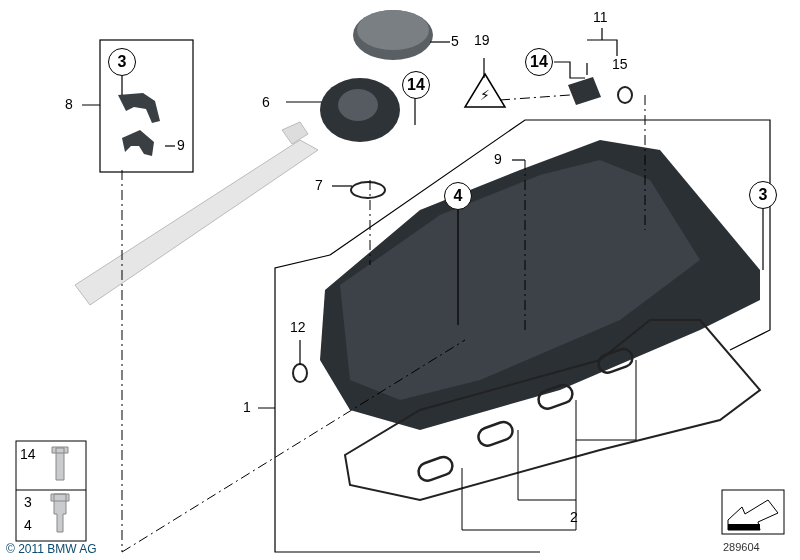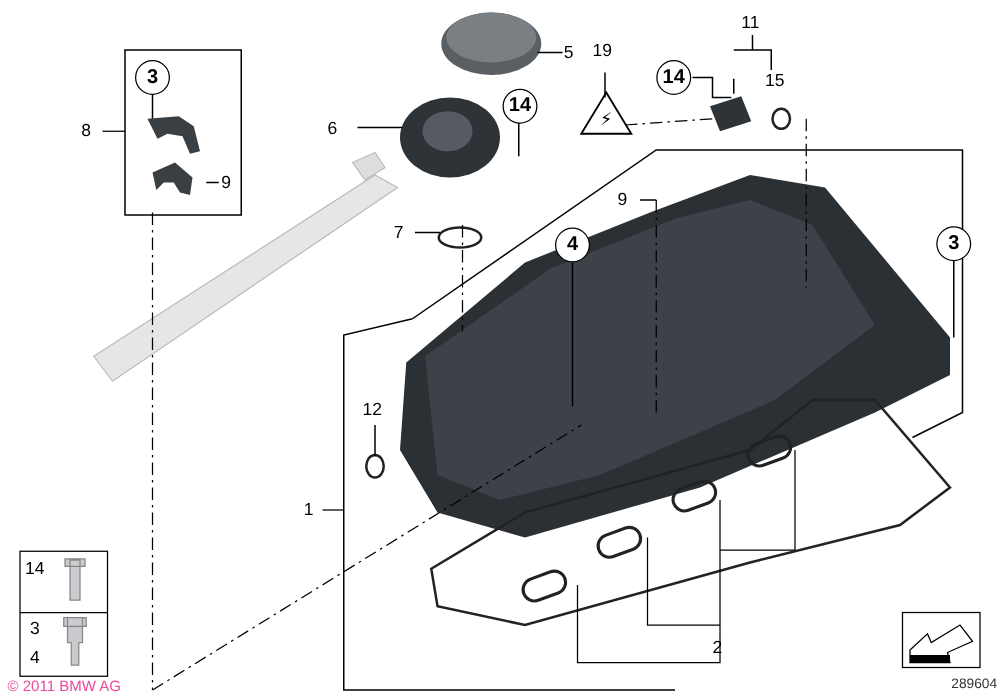--- a/index.html
+++ b/index.html
@@ -1,21 +1,21 @@
 <!DOCTYPE html>
 <html><head>
 <meta charset="utf-8">
 <style>
   html,body{margin:0;padding:0;background:#fff;}
   body{width:800px;height:560px;position:relative;overflow:hidden;font-family:"Liberation Sans",sans-serif;}
   svg{position:absolute;left:0;top:0;}
   .lbl{position:absolute;font-weight:normal;font-size:14px;color:#000;line-height:1;}
   .circ{position:absolute;width:28px;height:28px;border:1.5px solid #000;border-radius:50%;display:flex;align-items:center;justify-content:center;font-weight:bold;font-size:16px;background:#fff;box-sizing:border-box;}
-  .copy{position:absolute;left:6px;top:542px;font-size:12px;color:#ec4899;}
-  .ref{position:absolute;left:723px;top:541px;font-size:11px;color:#333;margin-left:38px;}
+  .copy{position:absolute;left:6px;top:542px;font-size:12px;color:#0c4a6e;}
+  .ref{position:absolute;left:723px;top:541px;font-size:11px;color:#333;}
 </style>
 </head>
 <body>
 
 <svg width="800" height="560">
 
   <rect x="100" y="40" width="93" height="132" fill="none" stroke="#000" stroke-width="1.2"></rect>
   <line x1="82" y1="105" x2="100" y2="105" stroke="#000"></line>
 
   <path d="M118 95 l25 -2 l12 8 l5 20 l-8 2 l-6 -14 l-12 -2 l-8 4z" fill="#3a3f44"></path>

